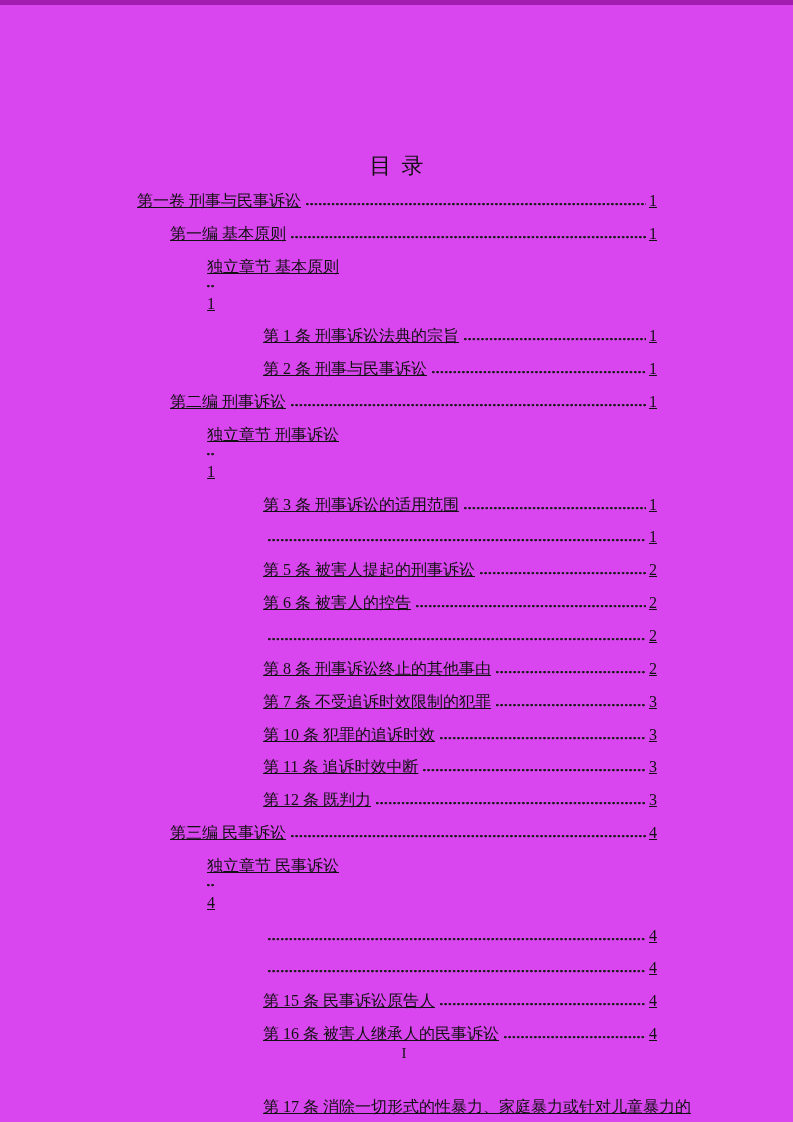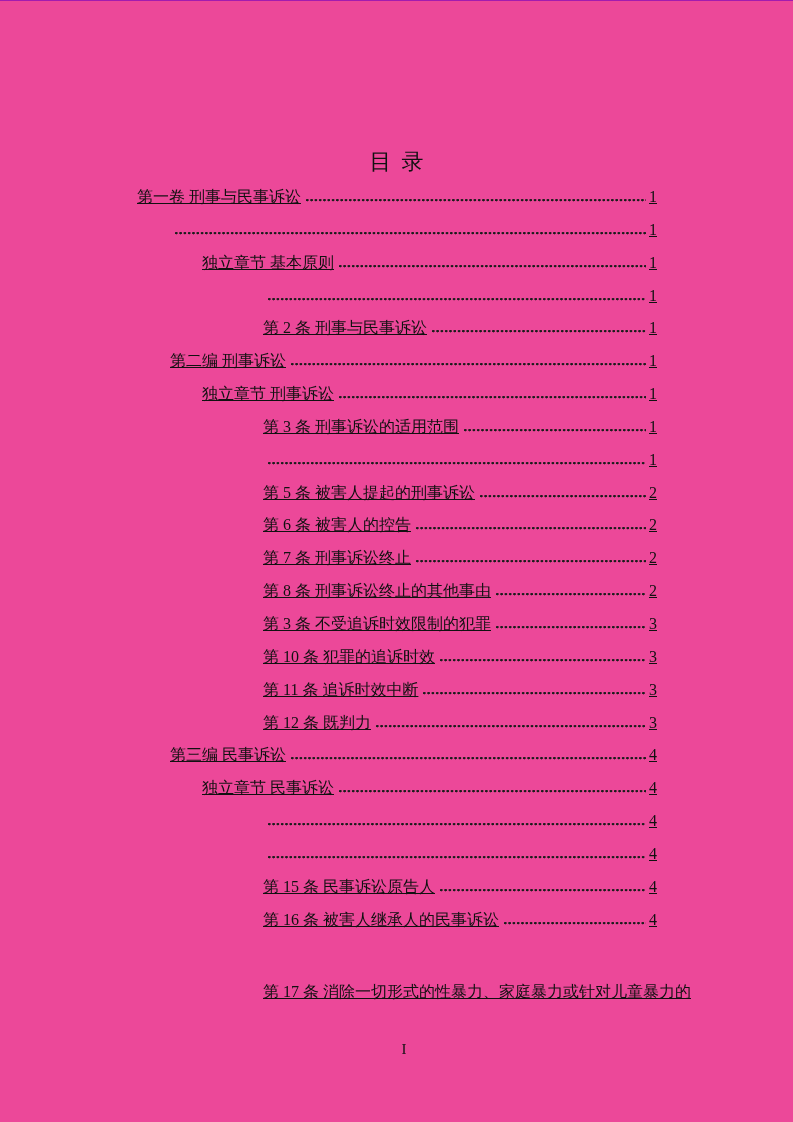--- a/index.html
+++ b/index.html
@@ -1,21 +1,21 @@
 <!DOCTYPE html>
 <html><head>
 <meta charset="utf-8">
 <style>
   html, body { margin: 0; padding: 0; background: #ffffff; }
   .page {
     position: relative;
     width: 793px;
     height: 1122px;
-    background: #ec4899;
-    border-top: 1px solid #a21caf;
+    background: #d946ef;
+    border-top: 5px solid #a21caf;
     box-sizing: border-box;
     font-family: "Liberation Serif", "DejaVu Serif", serif;
     color: #111111;
     overflow: hidden;
   }
   .toc-title {
     margin: 0;
     padding-top: 147px;
     height: 27px;
     line-height: 27px;
@@ -49,21 +49,21 @@
     flex: 1 1 auto;
     min-width: 8px;
     height: 4px;
     margin: 0 3px 0 5px;
     background-image: radial-gradient(circle at 1.3px 2.2px, #1c1c1c 1.05px, rgba(0,0,0,0) 1.45px);
     background-size: 4.3px 4px;
     background-repeat: repeat-x;
   }
   .toc-row.lvl0 { padding-left: 0; }
   .toc-row.lvl1 { padding-left: 33px; }
-  .toc-row.lvl2 { padding-left: 65px; }
+  .toc-row.lvl2 { padding-left: 65px; flex-direction: column; }
   .toc-row.lvl3 { padding-left: 126px; }
   .toc-row.no-leader .label { white-space: nowrap; overflow: visible; margin-top: 40px; }
   .footer-pagenum {
     position: absolute;
     top: 1039px;
     left: 404px;
     transform: translateX(-50%);
     font-size: 15px;
     line-height: 18px;
   }
@@ -75,29 +75,31 @@
 
   <h1 class="toc-title">目录</h1>
 
   <div class="toc">
       <div class="toc-row lvl0">
     <span class="label">第一卷 刑事与民事诉讼</span>
     <span class="leader"></span>
     <span class="pagenum">1</span>
   </div>
       <div class="toc-row lvl1">
+    <span class="label">第一编 基本原则</span>
     <span class="leader"></span>
     <span class="pagenum">1</span>
   </div>
       <div class="toc-row lvl2">
     <span class="label">独立章节 基本原则</span>
     <span class="leader"></span>
     <span class="pagenum">1</span>
   </div>
       <div class="toc-row lvl3">
+    <span class="label">第 1 条 刑事诉讼法典的宗旨</span>
     <span class="leader"></span>
     <span class="pagenum">1</span>
   </div>
       <div class="toc-row lvl3">
     <span class="label">第 2 条 刑事与民事诉讼</span>
     <span class="leader"></span>
     <span class="pagenum">1</span>
   </div>
       <div class="toc-row lvl1">
     <span class="label">第二编 刑事诉讼</span>
@@ -122,31 +124,30 @@
     <span class="label">第 5 条 被害人提起的刑事诉讼</span>
     <span class="leader"></span>
     <span class="pagenum">2</span>
   </div>
       <div class="toc-row lvl3">
     <span class="label">第 6 条 被害人的控告</span>
     <span class="leader"></span>
     <span class="pagenum">2</span>
   </div>
       <div class="toc-row lvl3">
-    <span class="label">第 7 条 刑事诉讼终止</span>
     <span class="leader"></span>
     <span class="pagenum">2</span>
   </div>
       <div class="toc-row lvl3">
     <span class="label">第 8 条 刑事诉讼终止的其他事由</span>
     <span class="leader"></span>
     <span class="pagenum">2</span>
   </div>
       <div class="toc-row lvl3">
-    <span class="label">第 3 条 不受追诉时效限制的犯罪</span>
+    <span class="label">第 7 条 不受追诉时效限制的犯罪</span>
     <span class="leader"></span>
     <span class="pagenum">3</span>
   </div>
       <div class="toc-row lvl3">
     <span class="label">第 10 条 犯罪的追诉时效</span>
     <span class="leader"></span>
     <span class="pagenum">3</span>
   </div>
       <div class="toc-row lvl3">
     <span class="label">第 11 条 追诉时效中断</span>

